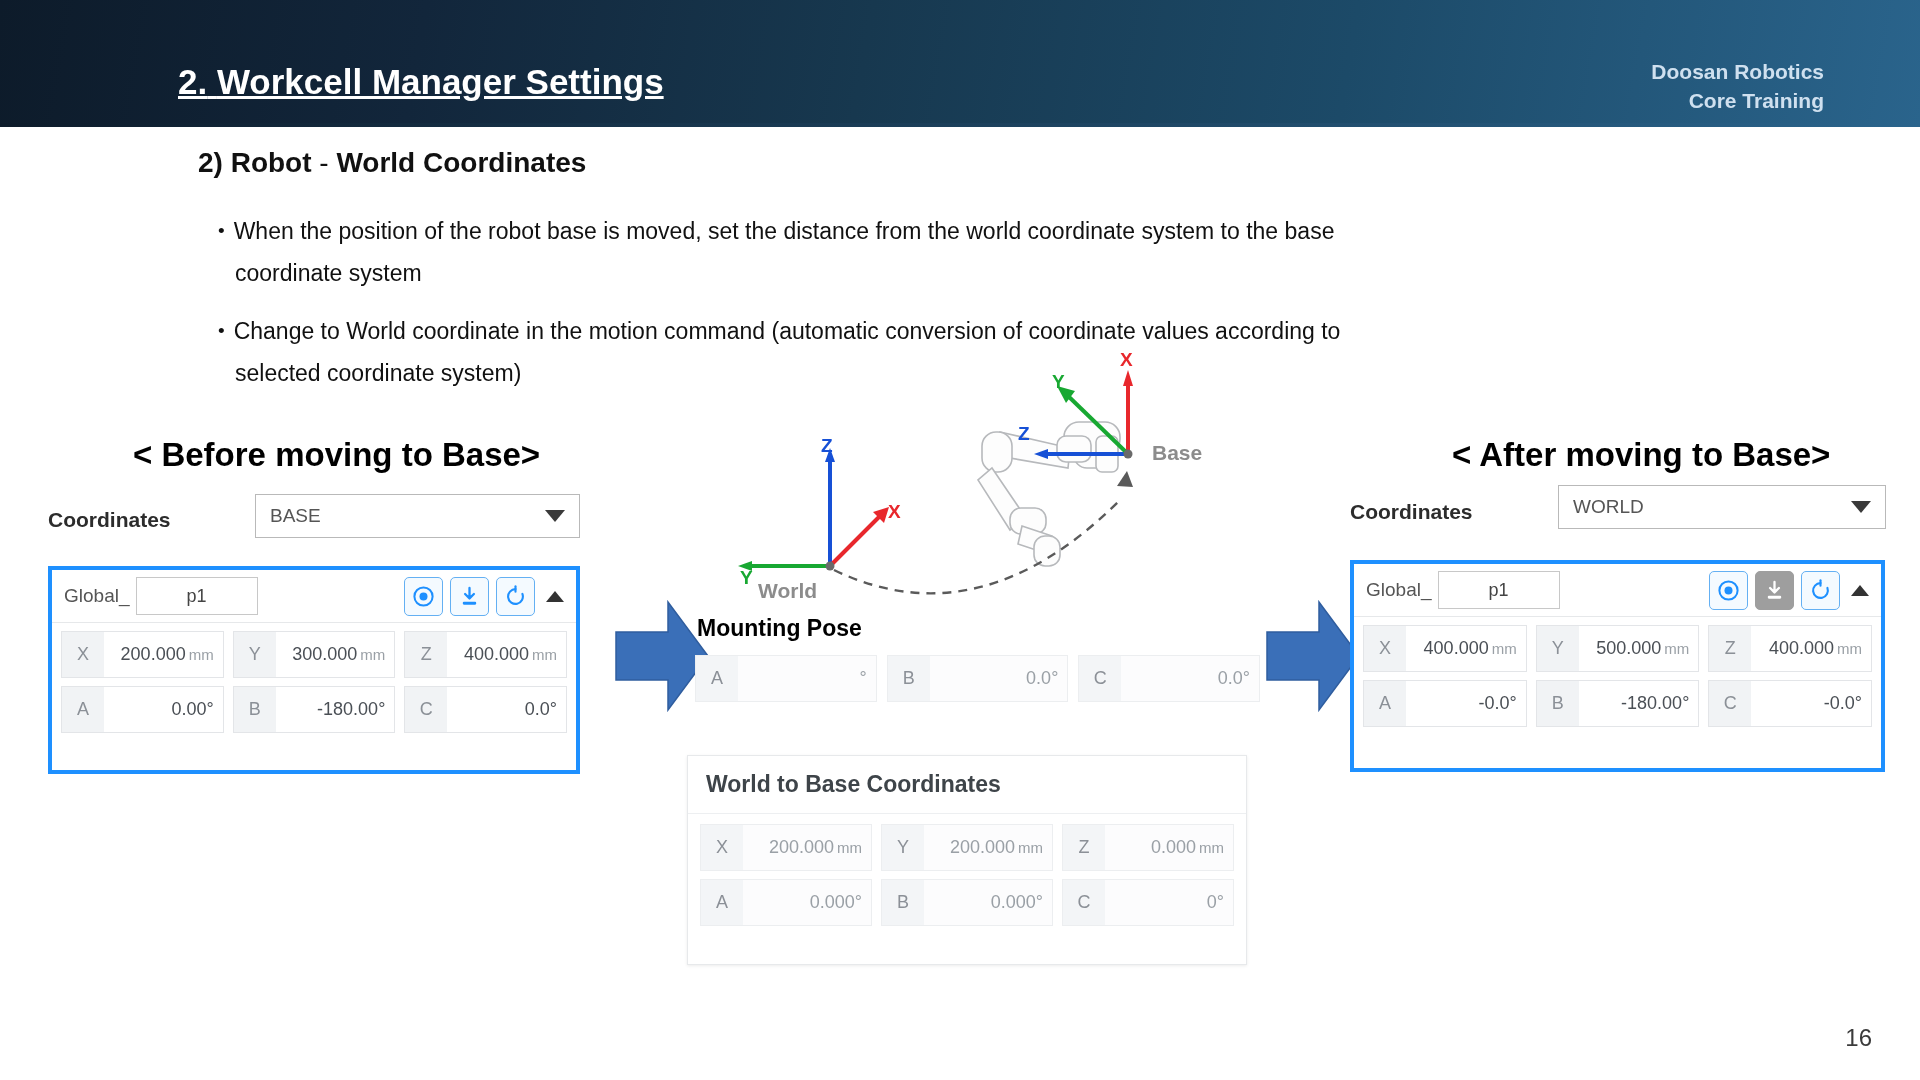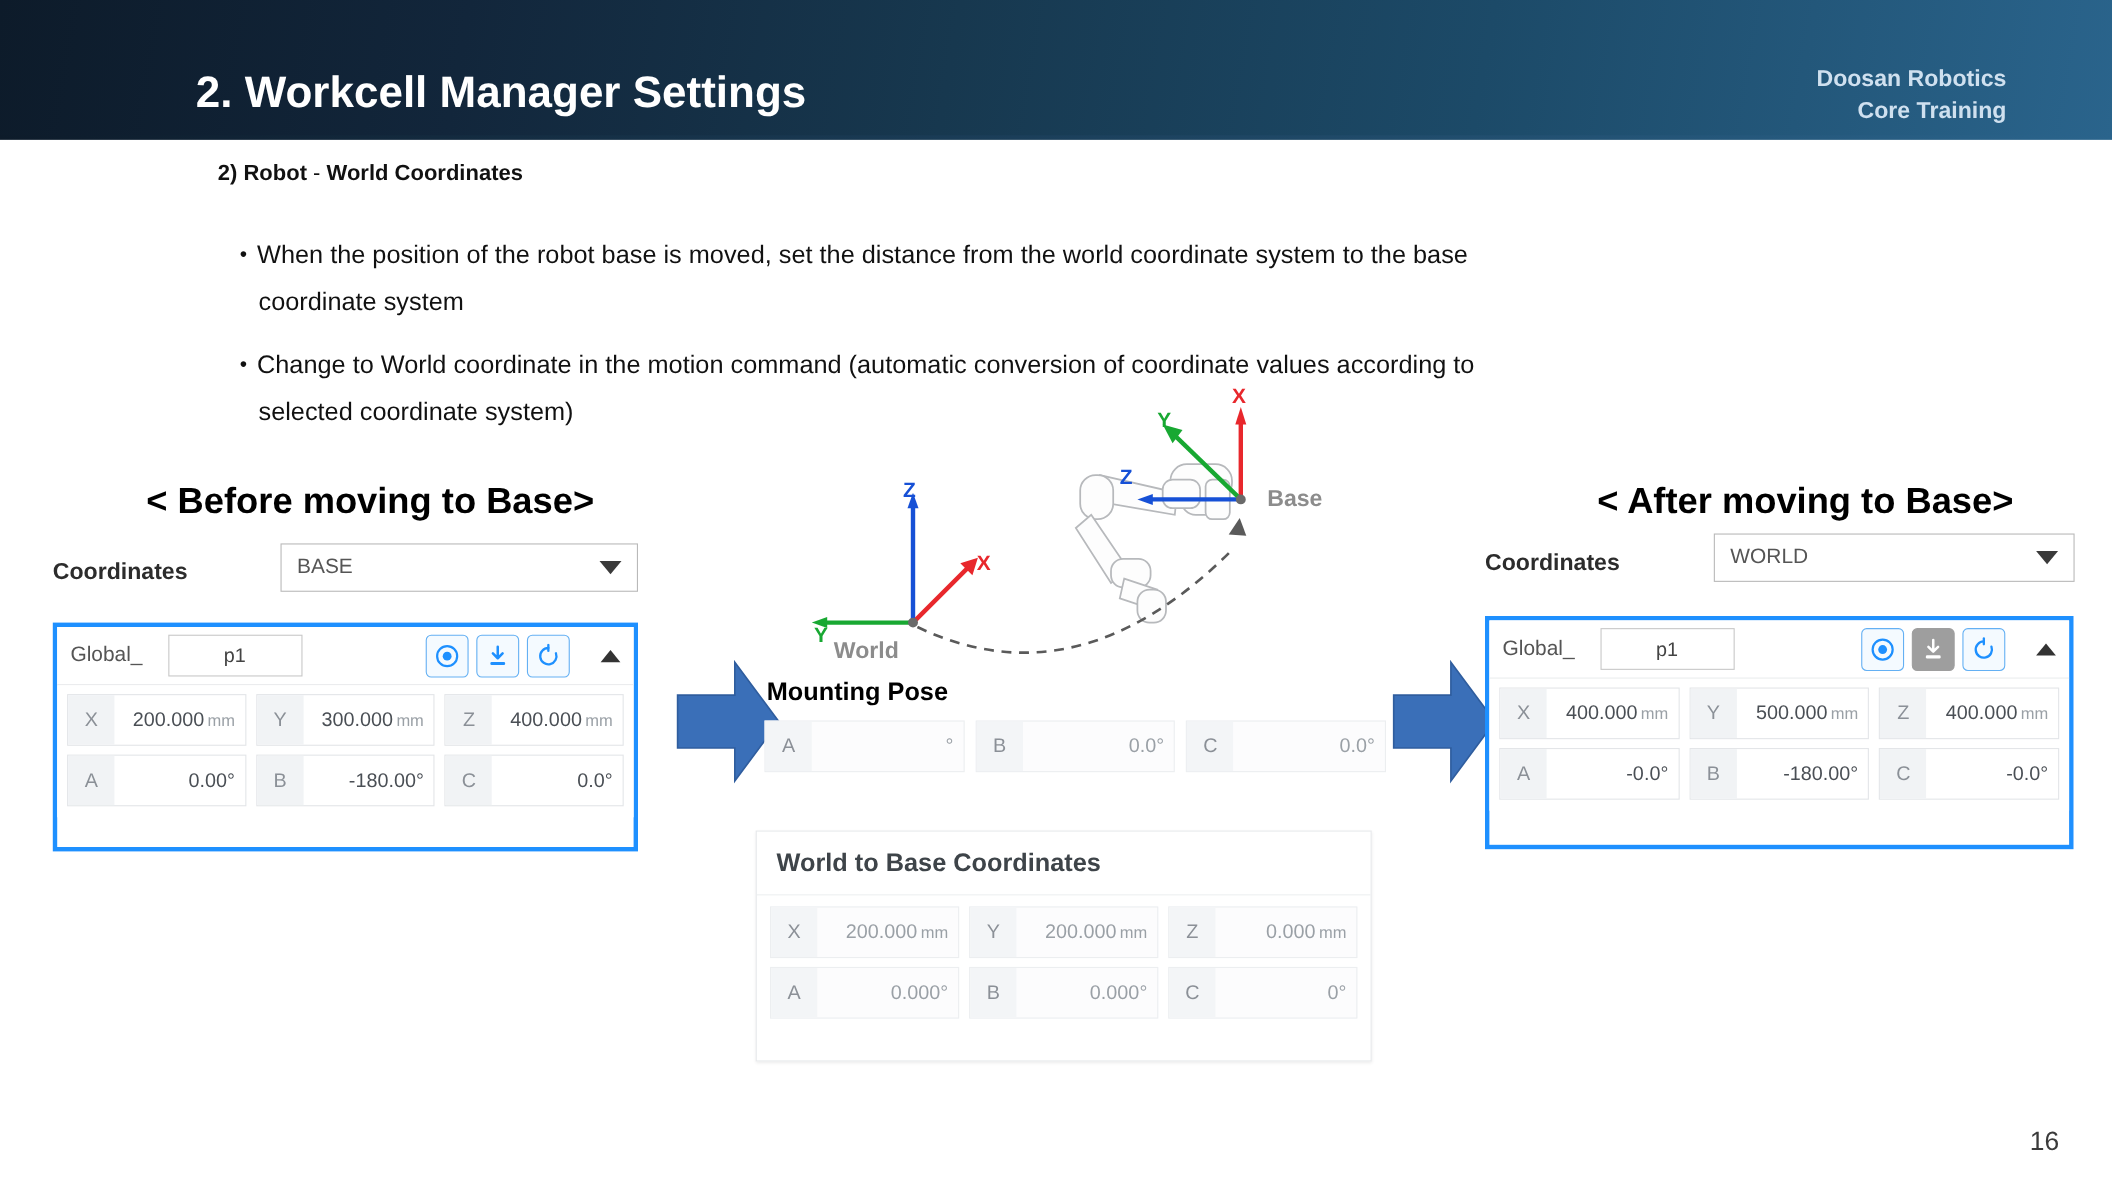--- a/index.html
+++ b/index.html
@@ -16,32 +16,32 @@
     position: absolute; left: 0; top: 0; width: 1920px; height: 127px;
     background: linear-gradient(100deg, #0d1b2a 0%, #12263b 22%, #17384f 45%, #1c4a68 70%, #2a648c 100%);
     overflow: hidden;
   }
   .header:after{
     content:""; position:absolute; left:0; bottom:0; width:100%; height:4px;
     background: linear-gradient(90deg,#0d1b2a 0%,#2a648c 100%);
   }
   .header-title {
     position: absolute; left: 178px; top: 62px;
-    font-size: 40px; color: #ffffff; font-weight: 600; white-space: nowrap;
+    font-size: 35px; color: #ffffff; font-weight: 600; white-space: nowrap; text-decoration: underline;
   }
   .header-title .num { font-weight: 700; }
   .header-brand {
     position: absolute; right: 96px; top: 57px;
     text-align: right; color: #cfe0ef; font-weight: 700; font-size: 21px; line-height: 29px;
   }
 
   
   .subtitle {
     position: absolute; left: 198px; top: 147px;
-    font-size: 20px; color: #111; white-space: nowrap;
+    font-size: 28px; color: #111; white-space: nowrap;
   }
   .subtitle b { font-weight: 700; }
   .bullet {
     position: absolute; font-size: 23px; color: #111; line-height: 42px;
   }
   .bullet .dot { margin-right: 9px; font-size: 19px; vertical-align: 2px; }
   .bullet .l2 { display:block; padding-left: 17px; }
 
   
   .caption {
@@ -59,21 +59,21 @@
     width: 0; height: 0; border-left: 10px solid transparent; border-right: 10px solid transparent;
     border-top: 12px solid #3a3a3a;
   }
 
   
   .pose-card {
     position: absolute; border: 4px solid #1e90ff; background: #fff;
   }
   .pose-head {
     display: flex; align-items: center; height: 53px; padding: 0 8px 0 12px;
-    border-bottom: 1px solid #e6e8ea; background:#fff;gap:17px;
+    border-bottom: 1px solid #e6e8ea; background:#fff;
   }
   .pose-head .glabel { font-size: 19px; color: #555; white-space: nowrap; }
   .pose-head .pname {
     margin-left: 6px; border: 1px solid #c8c8c8; background: #fff;
     height: 38px; width: 122px; display: flex; align-items: center; justify-content: center;
     font-size: 18px; color: #444;
   }
   .pose-head .btns { margin-left: auto; display: flex; align-items: center; gap: 7px; }
   .icon-btn {
     width: 39px; height: 39px; border: 1px solid #64b0f3; border-radius: 5px;

